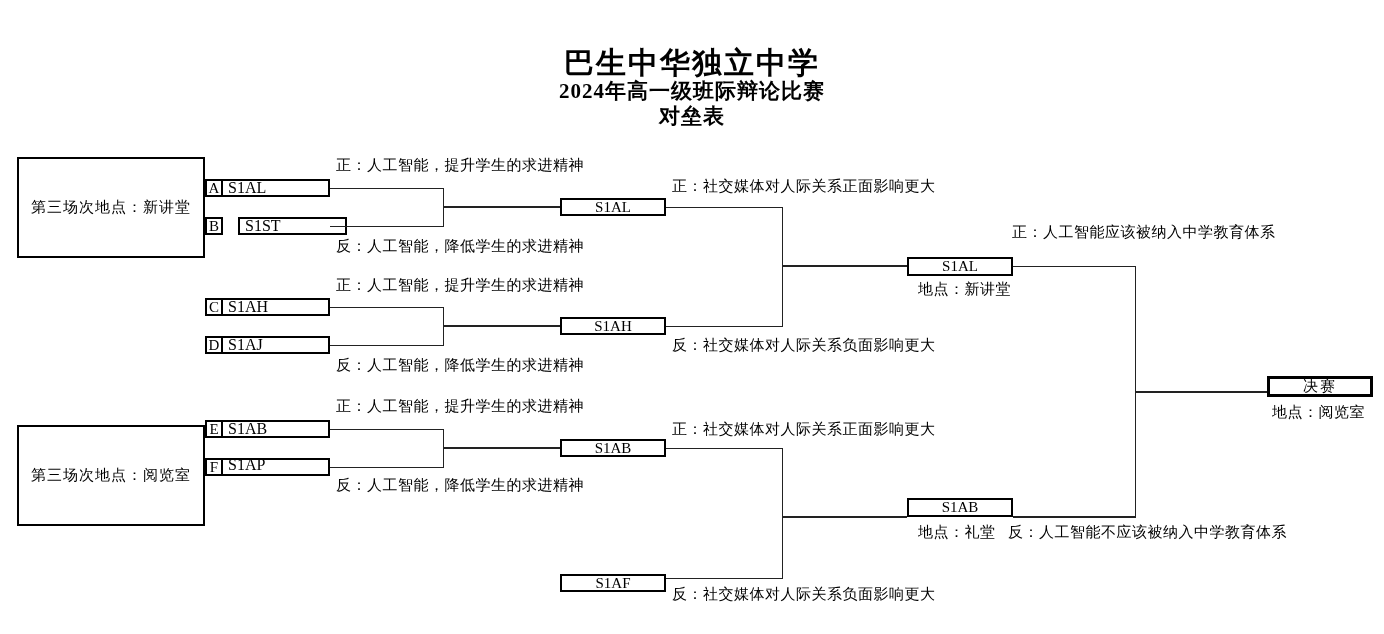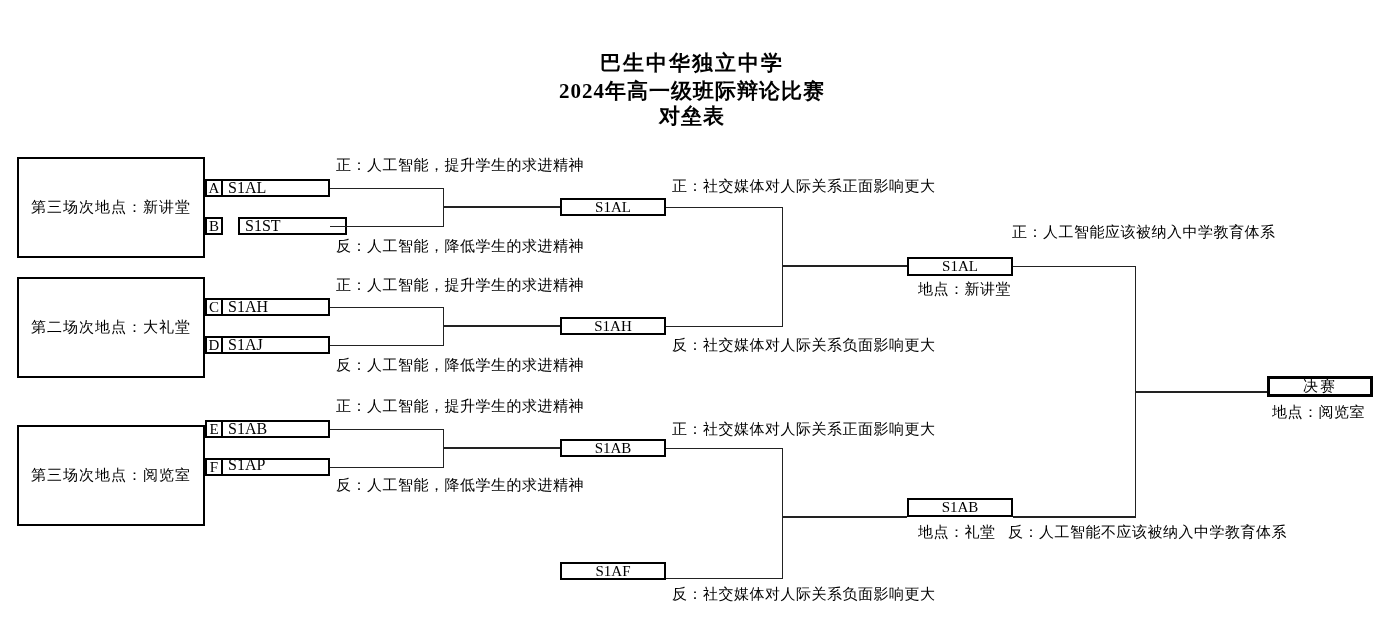--- a/index.html
+++ b/index.html
@@ -8,21 +8,21 @@
     width:1384px;height:634px;
     background:#ffffff;
     font-family:"Liberation Serif","DejaVu Serif",serif;
     color:#000;
     overflow:hidden;
   }
   .title-block{
     position:absolute;left:0;right:0;top:48px;
     text-align:center;
   }
-  .title-l1{font-size:21px;font-weight:bold;line-height:30px;letter-spacing:2px;}
+  .title-l1{font-size:30px;font-weight:bold;line-height:30px;letter-spacing:2px;}
   .title-l2{font-size:21px;font-weight:bold;line-height:26px;letter-spacing:1px;}
   .title-l3{font-size:21px;font-weight:bold;line-height:24px;letter-spacing:1px;}
 
   .box{
     position:absolute;box-sizing:border-box;background:#fff;
     border:2px solid #000;display:flex;align-items:center;
   }
   .venue-box{width:188px;height:101px;justify-content:center;font-size:15px;letter-spacing:1px;}
   .seed-cell{width:18px;height:18px;justify-content:center;font-size:15px;}
   .team-cell{width:109px;height:18px;font-size:16px;padding-left:5px;}
@@ -65,23 +65,20 @@
   <div class="lbl" style="left:336px;top:157px;">正：人工智能，提升学生的求进精神</div>
   <div class="lbl" style="left:336px;top:238px;">反：人工智能，降低学生的求进精神</div>
   <div class="hline" style="left:330px;top:188px;width:113px;height:1px;"></div>
   <div class="hline" style="left:330px;top:226px;width:113px;height:1px;"></div>
   <div class="vline" style="left:443px;top:188px;width:1px;height:39px;"></div>
   <div class="hline" style="left:444px;top:206px;width:116px;height:2px;"></div>
   <div class="box winner-box" style="left:560px;top:198px;">
       <span>S1AL</span>
     </div>
 
-  <div class="box venue-box" style="left:17px;top:277px;">
-    <span>第二场次地点：大礼堂</span>
-  </div>
   <div class="box seed-cell" style="left:205px;top:298px;">
       <span>C</span>
     </div>
   <div class="box team-cell" style="left:221px;top:298px;">
       <span>S1AH</span>
     </div>
   <div class="box seed-cell" style="left:205px;top:336px;">
       <span>D</span>
     </div>
   <div class="box team-cell" style="left:221px;top:336px;">
@@ -115,21 +112,21 @@
   <div class="lbl" style="left:336px;top:398px;">正：人工智能，提升学生的求进精神</div>
   <div class="lbl" style="left:336px;top:477px;">反：人工智能，降低学生的求进精神</div>
   <div class="hline" style="left:330px;top:429px;width:113px;height:1px;"></div>
   <div class="hline" style="left:330px;top:467px;width:113px;height:1px;"></div>
   <div class="vline" style="left:443px;top:429px;width:1px;height:39px;"></div>
   <div class="hline" style="left:444px;top:447px;width:116px;height:2px;"></div>
   <div class="box winner-box" style="left:560px;top:439px;">
       <span>S1AB</span>
     </div>
 
-  <div class="box winner-box" style="left:560px;top:562px;">
+  <div class="box winner-box" style="left:560px;top:574px;">
       <span>S1AF</span>
     </div>
 
   <div class="lbl" style="left:672px;top:178px;">正：社交媒体对人际关系正面影响更大</div>
   <div class="lbl" style="left:672px;top:337px;">反：社交媒体对人际关系负面影响更大</div>
   <div class="hline" style="left:666px;top:207px;width:116px;height:1px;"></div>
   <div class="hline" style="left:666px;top:326px;width:116px;height:1px;"></div>
   <div class="vline" style="left:782px;top:207px;width:1px;height:120px;"></div>
   <div class="hline" style="left:783px;top:265px;width:124px;height:2px;"></div>
   <div class="box semi-box" style="left:907px;top:257px;">

